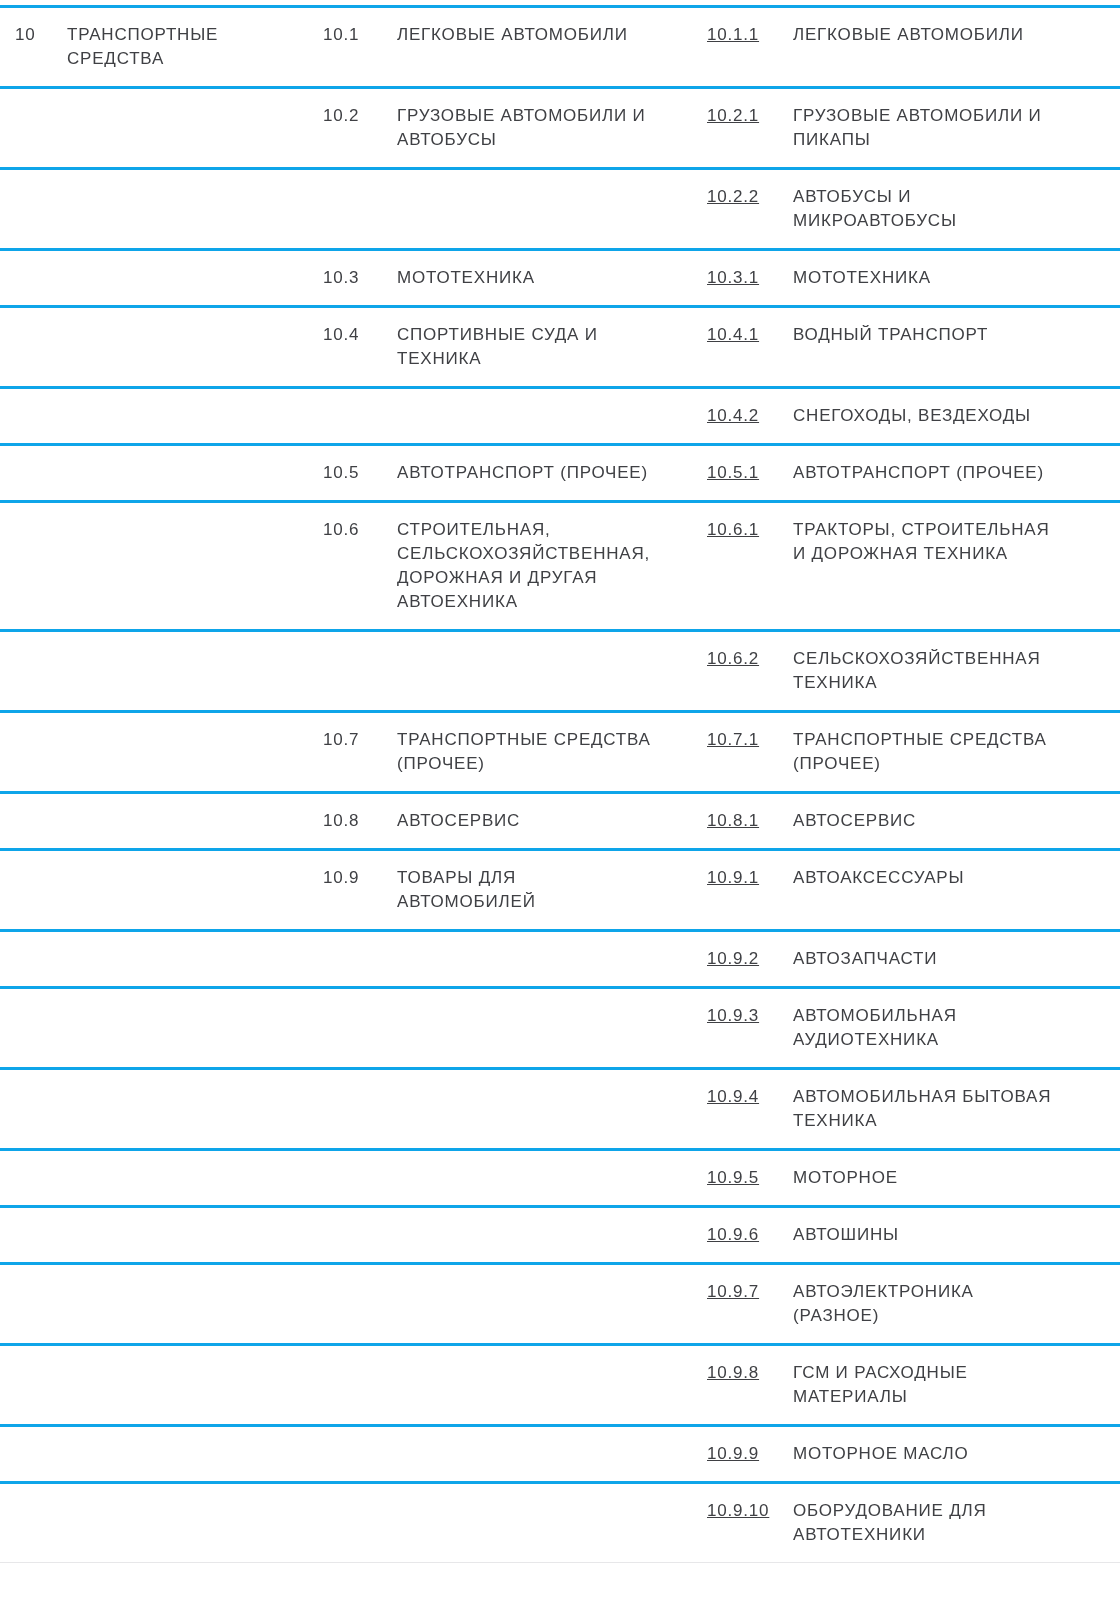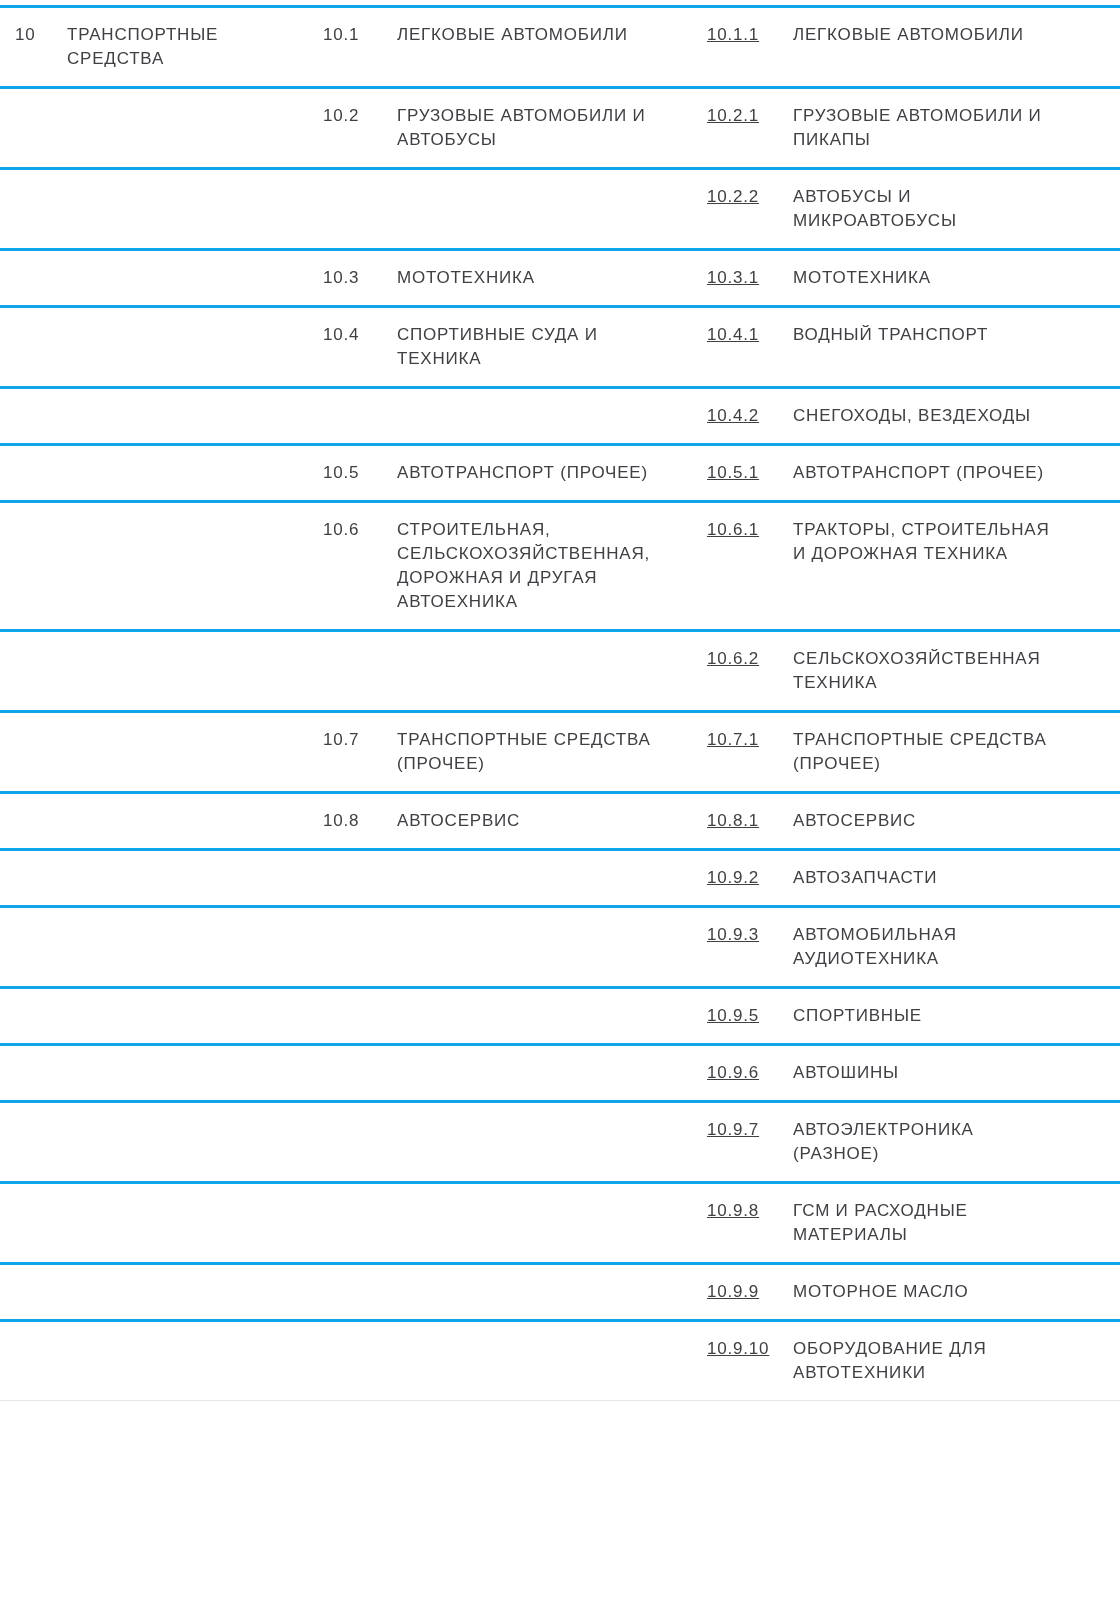--- a/index.html
+++ b/index.html
@@ -159,41 +159,59 @@
     <td class="cell-code1"></td>
     <td class="cell-name1"></td>
     <td class="cell-code2">10.8</td>
     <td class="cell-name2">АВТОСЕРВИС</td>
     <td class="cell-code3">10.8.1</td>
     <td class="cell-name3">АВТОСЕРВИС</td>
   </tr>
         <tr>
     <td class="cell-code1"></td>
     <td class="cell-name1"></td>
+    <td class="cell-code2">10.9</td>
+    <td class="cell-name2">ТОВАРЫ ДЛЯ
+АВТОМОБИЛЕЙ</td>
+    <td class="cell-code3">10.9.1</td>
+    <td class="cell-name3">АВТОАКСЕССУАРЫ</td>
+  </tr>
+        <tr>
+    <td class="cell-code1"></td>
+    <td class="cell-name1"></td>
     <td class="cell-code2"></td>
     <td class="cell-name2"></td>
     <td class="cell-code3">10.9.2</td>
     <td class="cell-name3">АВТОЗАПЧАСТИ</td>
   </tr>
         <tr>
     <td class="cell-code1"></td>
     <td class="cell-name1"></td>
     <td class="cell-code2"></td>
     <td class="cell-name2"></td>
     <td class="cell-code3">10.9.3</td>
     <td class="cell-name3">АВТОМОБИЛЬНАЯ
 АУДИОТЕХНИКА</td>
   </tr>
         <tr>
     <td class="cell-code1"></td>
     <td class="cell-name1"></td>
     <td class="cell-code2"></td>
     <td class="cell-name2"></td>
+    <td class="cell-code3">10.9.4</td>
+    <td class="cell-name3">АВТОМОБИЛЬНАЯ БЫТОВАЯ
+ТЕХНИКА</td>
+  </tr>
+        <tr>
+    <td class="cell-code1"></td>
+    <td class="cell-name1"></td>
+    <td class="cell-code2"></td>
+    <td class="cell-name2"></td>
     <td class="cell-code3">10.9.5</td>
-    <td class="cell-name3">СПОРТИВНЫЕ</td>
+    <td class="cell-name3">МОТОРНОЕ</td>
   </tr>
         <tr>
     <td class="cell-code1"></td>
     <td class="cell-name1"></td>
     <td class="cell-code2"></td>
     <td class="cell-name2"></td>
     <td class="cell-code3">10.9.6</td>
     <td class="cell-name3">АВТОШИНЫ</td>
   </tr>
         <tr>

